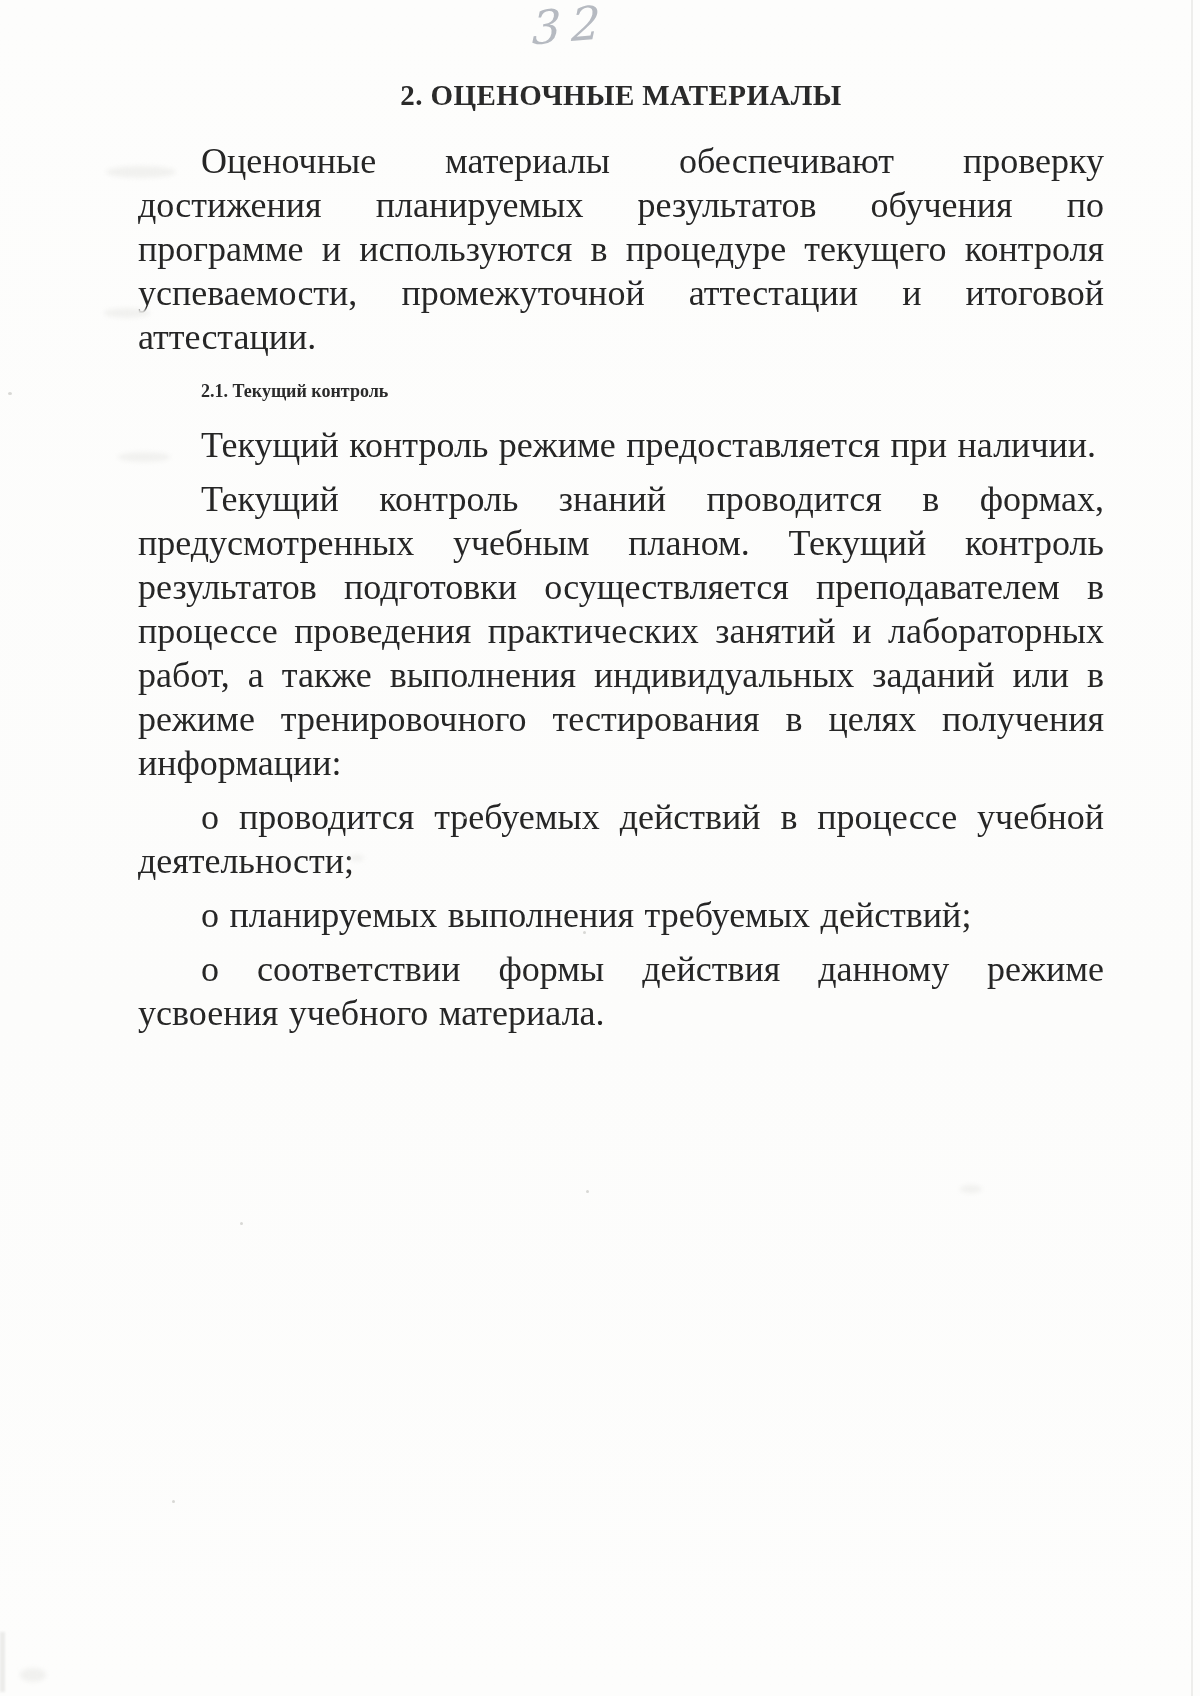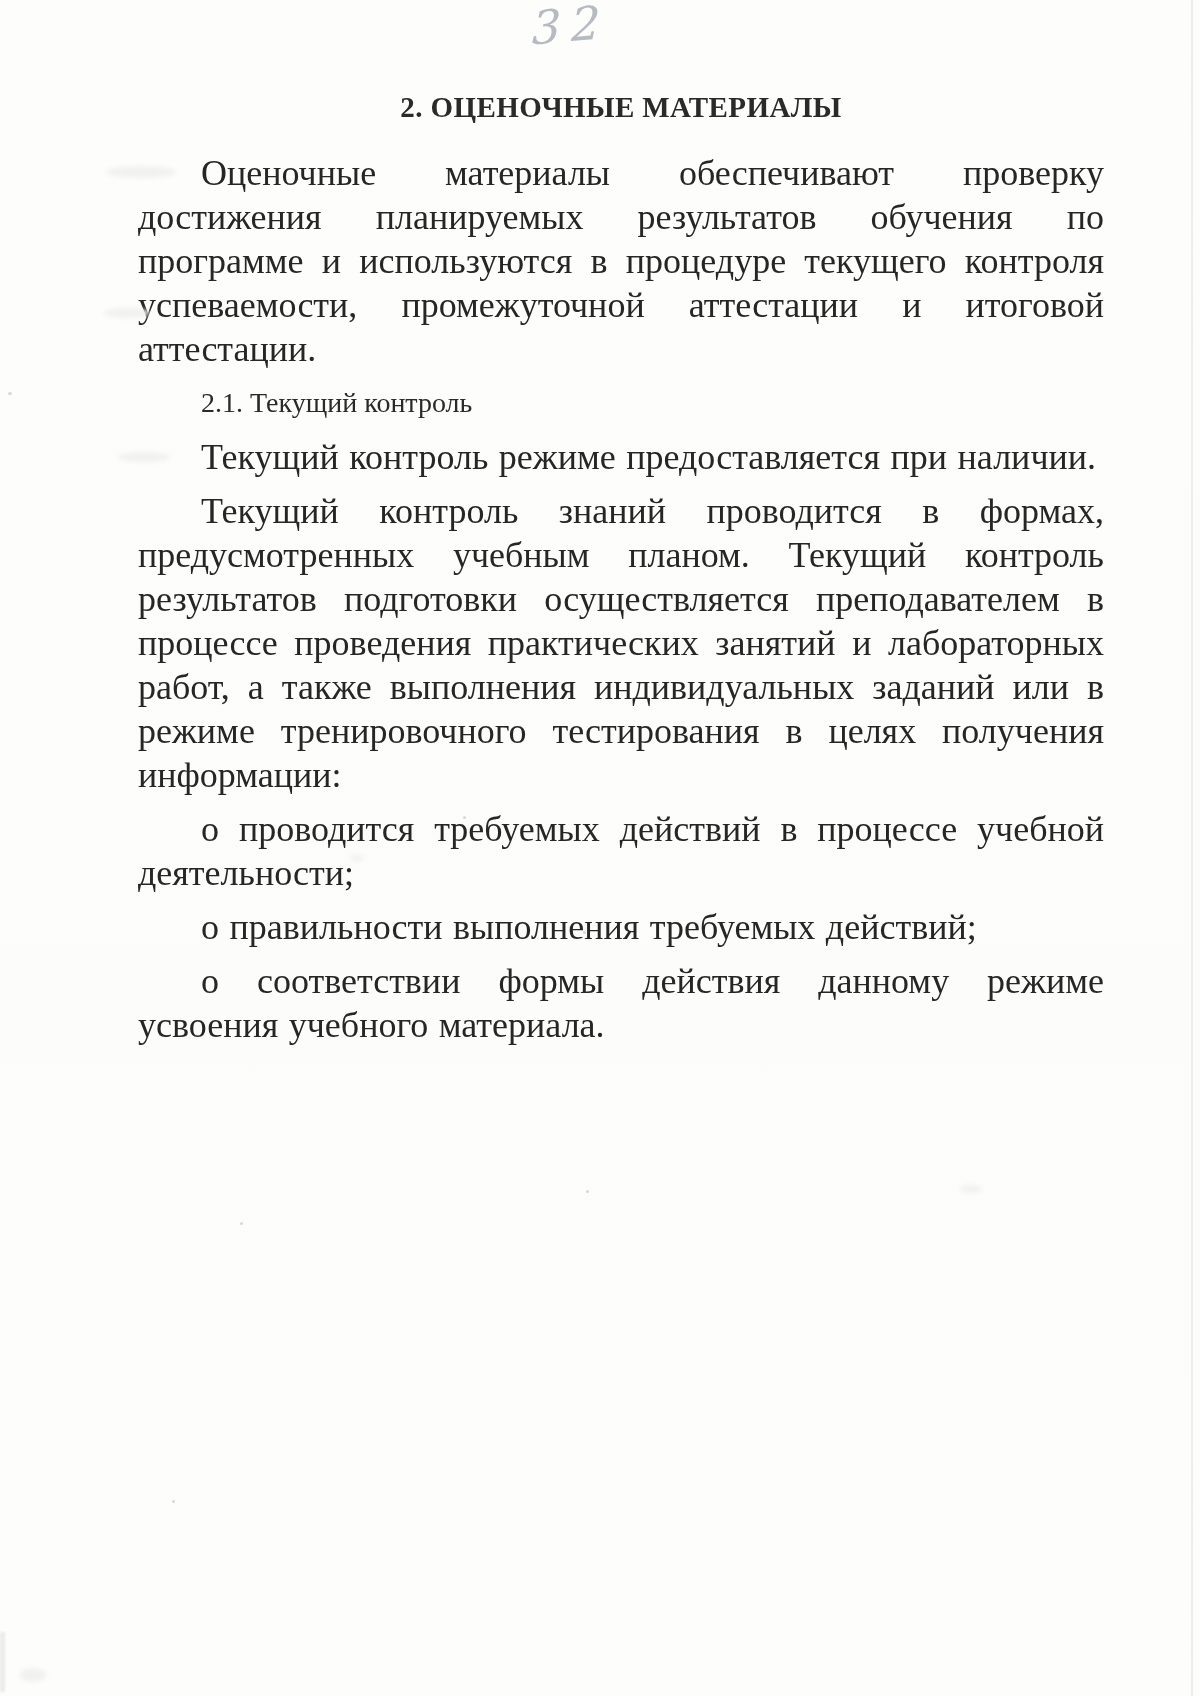--- a/index.html
+++ b/index.html
@@ -28,21 +28,20 @@
     letter-spacing: 10px;
     color: #b6bac1;
     transform: rotate(-5deg) skewX(-6deg);
     user-select: none;
   }
   .content {
     position: absolute;
     left: 138px;
     top: 76px;
     width: 966px;
-    margin-top: 12px;
   }
   .doc-title {
     margin: 0 0 25px 0;
     font-size: 29px;
     line-height: 38px;
     font-weight: bold;
     text-align: center;
     letter-spacing: 0.4px;
     color: #2a2a2a;
   }
@@ -50,23 +49,23 @@
     margin: 0 0 10px 0;
     font-size: 36px;
     line-height: 44px;
     text-align: justify;
     text-indent: 63px;
     word-spacing: 1.5px;
     color: #262626;
   }
   .section-heading {
     margin: 0 0 10px 0;
-    font-size: 28px;
+    font-size: 18px;
     line-height: 44px;
-    font-weight: normal;
+    font-weight: bold;
     text-indent: 63px;
     color: #2a2a2a;
   }
   
   .edge-line-right {
     position: absolute;
     top: 0;
     right: 7px;
     width: 2px;
     height: 100%;
@@ -107,21 +106,21 @@
     <p class="para">Оценочные материалы обеспечивают проверку достижения планируемых результатов обучения по программе и используются в процедуре текущего контроля успеваемости, промежуточной аттестации и итоговой аттестации.</p>
 
     <div class="section-heading">2.1. Текущий контроль</div>
 
     <p class="para">Текущий контроль режиме предоставляется при наличии.</p>
 
     <p class="para">Текущий контроль знаний проводится в формах, предусмотренных учебным планом. Текущий контроль результатов подготовки осуществляется преподавателем в процессе проведения практических занятий и лабораторных работ, а также выполнения индивидуальных заданий или в режиме тренировочного тестирования в целях получения информации:</p>
 
     <p class="para">о проводится требуемых действий в процессе учебной деятельности;</p>
 
-    <p class="para">о правильности выполнения требуемых действий;</p>
+    <p class="para">о планируемых выполнения требуемых действий;</p>
 
     <p class="para">о соответствии формы действия данному режиме усвоения учебного материала.</p>
 
   </div>
 
   <div class="edge-line-right"></div>
   <div class="edge-strip-bottom-left"></div>
 
   <div class="smudge" style="left:106px; top:166px; width:70px; height:12px;"></div>
   <div class="smudge" style="left:104px; top:308px; width:46px; height:10px;"></div>

